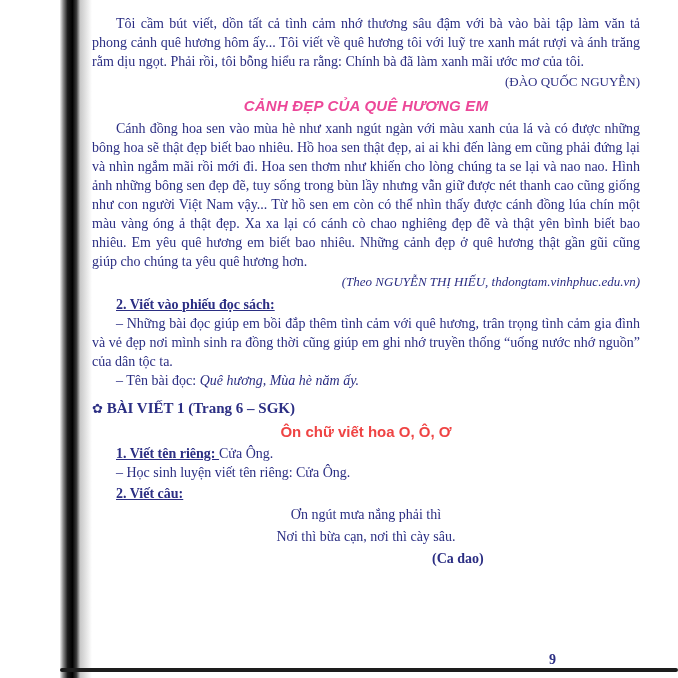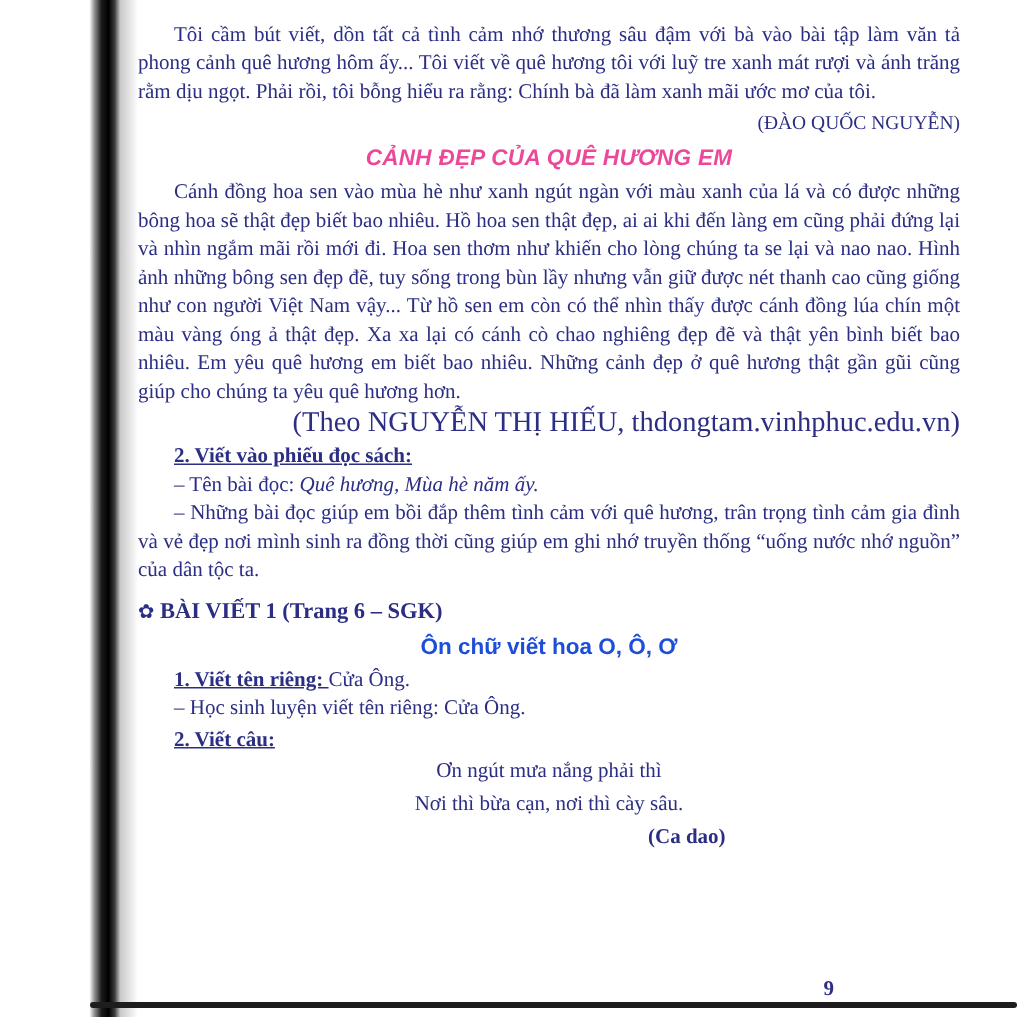--- a/index.html
+++ b/index.html
@@ -31,27 +31,27 @@
   .mt4 { margin-top:4px; }
   .bold { font-weight:bold;text-decoration:underline; }
   .italic { font-style:italic; }
   .author { margin:1px 0 0; text-align:right; font-size:13px; }
   .essay-title {
     margin:5px 0 4px; text-align:center;
     font-family:"Liberation Sans","DejaVu Sans",sans-serif;
     font-size:15px; font-weight:bold; font-style:italic;
     color:#ec4899; letter-spacing:.2px;
   }
-  .source { margin:1px 0 2px; text-align:right; font-size:19px; }
+  .source { margin:1px 0 2px; text-align:right; font-style:italic; font-size:13px; }
   .lesson-heading { margin:9px 0 2px; font-size:15px; font-weight:bold; }
   .flower { font-family:"DejaVu Sans",sans-serif; font-size:13px; font-style:normal; }
   .lesson-subheading {
     margin:4px 0 3px; text-align:center;
     font-family:"Liberation Sans","DejaVu Sans",sans-serif;
-    font-size:15px; font-weight:bold; color:#1d4ed8;
+    font-size:15px; font-weight:bold; color:#ef4444;
   }
   .verse { margin:1px 0; text-align:center; line-height:21px; }
   .verse-source { margin:2px 0 0; text-align:left; padding-left:340px;font-weight:bold; }
   .page-number {
     position:absolute; right:122px; bottom:10px;
     font-weight:bold; font-size:14px; color:#2b2e83;
   }
 </style>
 </head>
 <body>
@@ -69,23 +69,23 @@
     <p class="author">(ĐÀO QUỐC NGUYỄN)</p>
 
     <h2 class="essay-title">CẢNH ĐẸP CỦA QUÊ HƯƠNG EM</h2>
 
     <p class="para indent">Cánh đồng hoa sen vào mùa hè như xanh ngút ngàn với màu xanh của lá và có được những bông hoa sẽ thật đẹp biết bao nhiêu. Hồ hoa sen thật đẹp, ai ai khi đến làng em cũng phải đứng lại và nhìn ngắm mãi rồi mới đi. Hoa sen thơm như khiến cho lòng chúng ta se lại và nao nao. Hình ảnh những bông sen đẹp đẽ, tuy sống trong bùn lầy nhưng vẫn giữ được nét thanh cao cũng giống như con người Việt Nam vậy... Từ hồ sen em còn có thể nhìn thấy được cánh đồng lúa chín một màu vàng óng ả thật đẹp. Xa xa lại có cánh cò chao nghiêng đẹp đẽ và thật yên bình biết bao nhiêu. Em yêu quê hương em biết bao nhiêu. Những cảnh đẹp ở quê hương thật gần gũi cũng giúp cho chúng ta yêu quê hương hơn.</p>
 
     <p class="source">(Theo NGUYỄN THỊ HIẾU, thdongtam.vinhphuc.edu.vn)</p>
 
     <p class="para indent bold mt4">2. Viết vào phiếu đọc sách:</p>
 
+    <p class="para indent">– Những bài đọc giúp em bồi đắp thêm tình cảm với quê hương, trân trọng tình cảm gia đình và vẻ đẹp nơi mình sinh ra đồng thời cũng giúp em ghi nhớ truyền thống “uống nước nhớ nguồn” của dân tộc ta.</p>
+
     <p class="para indent"><span>– Tên bài đọc: </span><span class="italic">Quê hương, Mùa hè năm ấy.</span></p>
-
-    <p class="para indent">– Những bài đọc giúp em bồi đắp thêm tình cảm với quê hương, trân trọng tình cảm gia đình và vẻ đẹp nơi mình sinh ra đồng thời cũng giúp em ghi nhớ truyền thống “uống nước nhớ nguồn” của dân tộc ta.</p>
 
     <h2 class="lesson-heading"><span class="flower">✿</span> <span>BÀI VIẾT 1 (Trang 6 – SGK)</span></h2>
 
     <h3 class="lesson-subheading">Ôn chữ viết hoa O, Ô, Ơ</h3>
 
     <p class="para indent mt2"><span class="bold">1. Viết tên riêng: </span><span>Cửa Ông.</span></p>
 
     <p class="para indent">– Học sinh luyện viết tên riêng: Cửa Ông.</p>
 
 

